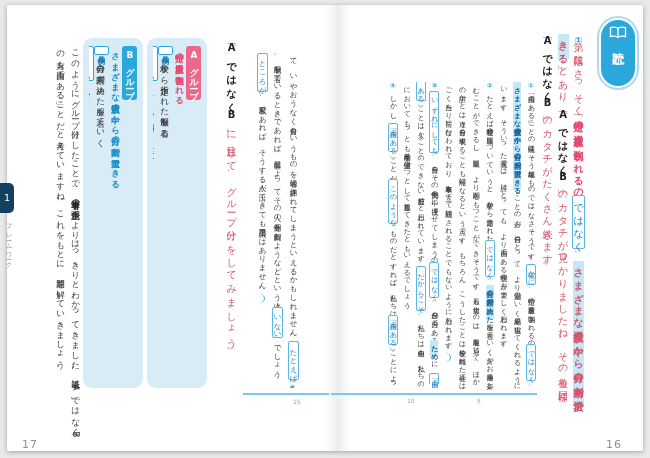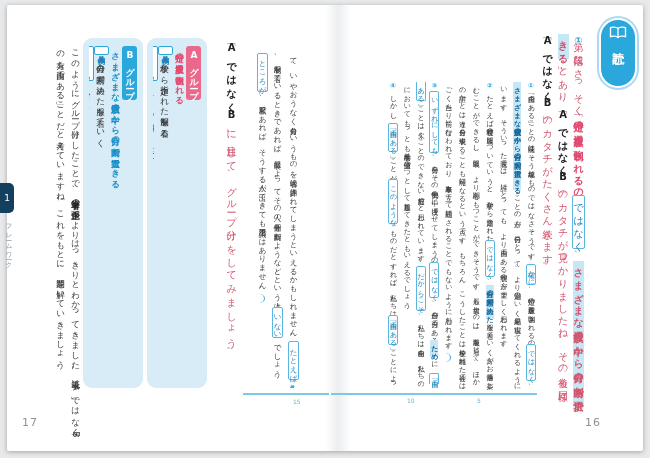--- a/index.html
+++ b/index.html
@@ -34,21 +34,21 @@
   .badge .blabel{
     writing-mode:vertical-rl;text-orientation:upright;
     color:#fff;font-weight:bold;font-size:12px;letter-spacing:2px;margin-top:3px;
   }
   .anno16{left:539px;top:34px;width:47px;height:378px;font-size:10px;line-height:15.5px;letter-spacing:1px;color:#d0566f;}
   .body16{left:329px;top:82px;width:208px;height:308px;font-size:7px;line-height:13.8px;letter-spacing:.2px;}
   .rule{position:absolute;height:2px;background:#7ec7e8;}
   .rule16{left:331px;top:393px;width:206px;}
   .rule17{left:243px;top:393px;width:86px;}
   .lnum{position:absolute;font-size:6px;color:#6fb3d6;}
-  .pagenum{position:absolute;font-size:11px;color:#8d9299;letter-spacing:1px;}
+  .pagenum{position:absolute;font-size:11px;color:#8d9299;letter-spacing:1px;margin-top:22px;}
   
   .body17{left:249px;top:52px;width:52px;height:336px;font-size:7.5px;line-height:15px;letter-spacing:.2px;}
   .anno17{left:206px;top:40px;width:33px;height:340px;font-size:10px;line-height:15.5px;letter-spacing:2px;color:#d0566f;}
   .groupbox{
     position:absolute;top:38px;height:350px;width:60px;
     background:#d8ecf7;border-radius:9px;box-sizing:border-box;
     padding:8px 6px;
   }
   .boxA{left:147px;}
   .boxB{left:83px;}
@@ -110,21 +110,21 @@
     <line x1="12" y1="3" x2="12" y2="15" stroke="#ffffff" stroke-width="1.8"></line>
   </svg>
   <span class="blabel">読む</span>
 </div>
 
 <div class="vtext anno16"><span class="s-r">第</span><span class="s-n">①</span><span class="s-r">段落にさっそく「</span><span class="s-redb">特定の選択肢を強制されるの</span><span class="s-box">ではなく</span><span class="s-r">、</span><span class="s-rhl">さまざまな選択肢の中から自分の判断で選択できる</span><span class="s-r">」とあり、「</span><span class="s-b">AではなくB</span><span class="s-r">」のカタチが見つかりましたね。その後も同様に、「</span><span class="s-b">AではなくB</span><span class="s-r">」のカタチがたくさん続きます。</span></div>
 <div class="vtext body16"><span class="s-n">①</span><span class="s-p">「自由である」ことの意味はそう単純なものではなさそうです。</span><span class="s-box">確かに</span><span class="s-p">、特定の選択肢を強制されるの</span><span class="s-box">ではなく</span><span class="s-p">、</span><span class="s-hl">さまざまな選択肢の中から自分の判断で選択できる</span><span class="s-p">ことの方が、自分にとって、より満足のいく結果を実現してくれるように思います。そういった意味では、誰にとっても、より自由である状態の方が望ましく思われます。</span><br><span class="s-n">②</span><span class="s-p">たとえば登校時の服装についていうと、学校から指定された制服</span><span class="s-box">ではなく</span><span class="s-p">、</span><span class="s-hl">自分の判断で決めた</span><span class="s-p">服を着ていく方がお洒落を楽しむことができるし、服装に、より関心をもつことができそうです。最も大切なのは、服装を通じて、ほかの誰かとは違う自分を表現することも可能になるという点です。もちろん、こうしたことは学校を離れた社会ではごく当たり前に行なわれており、本来取り立てて問題にされることでもないように思われます。</span><span class="s-sw"></span><br><span class="s-n">③</span><span class="s-box">いずれにしても</span><span class="s-p">、自分をその他大勢の中に埋没させてしまうの</span><span class="s-box">ではなく</span><span class="s-p">、自分が自分である</span><span class="s-hl">ため</span><span class="s-p">に、</span><span class="s-box">「自由である」</span><span class="s-p">ことは欠くことのできない前提だと思われています。</span><span class="s-box">だからこそ</span><span class="s-p">、私たちは自由を、私たちの社会においてもっとも基本的な価値の一つとして尊重してきたともいえるでしょう。</span><br><span class="s-n">④</span><span class="s-p">しかし、</span><span class="s-box">「自由である」</span><span class="s-p">ことが</span><span class="s-box">このような</span><span class="s-p">ものだとすれば、私たちは</span><span class="s-box">「自由である」</span><span class="s-p">ことによっ</span></div>
 <div class="rule rule16"></div>
 <span class="lnum" style="left:477px;top:397px;">5</span>
 <span class="lnum" style="left:407px;top:397px;">10</span>
-<div class="pagenum" style="left:585px;top:416px;">16</div>
+<div class="pagenum" style="left:606px;top:416px;">16</div>
 
 <div class="vtext body17"><span class="s-p">て、いやおうなく自分というものを他者に評価されてしまうといえるかもしれません。</span><span class="s-box">たとえば</span><span class="s-tiny">具体例</span><span class="s-p">、制服を着ているときであれば、服装によってその人の個性を判断しようなどという人は</span><span class="s-box">いない</span><span class="s-p">でしょう。</span><span class="s-box">ところが</span><span class="s-p">、私服であれば、そうする人が出てきても不思議ではありません。</span><span class="s-sw"></span></div>
 <div class="vtext anno17"><span class="s-r">「</span><span class="s-b">AではなくB</span><span class="s-r">」に注目して、グループ分けをしてみましょう。</span></div>
 
 <div class="groupbox boxA">
   <div class="inner">
     <span class="ghead ghead-a">Aグループ</span><br>
     <span class="phrase-a">特定の選択肢を強制される</span><br>
     <span class="glabel">具体例</span><span>学校から指定された制服を着る</span><br>
     <span class="glabel">まとめ</span><span class="gbold">自分をその他大勢の中に埋没させてしまう</span>

